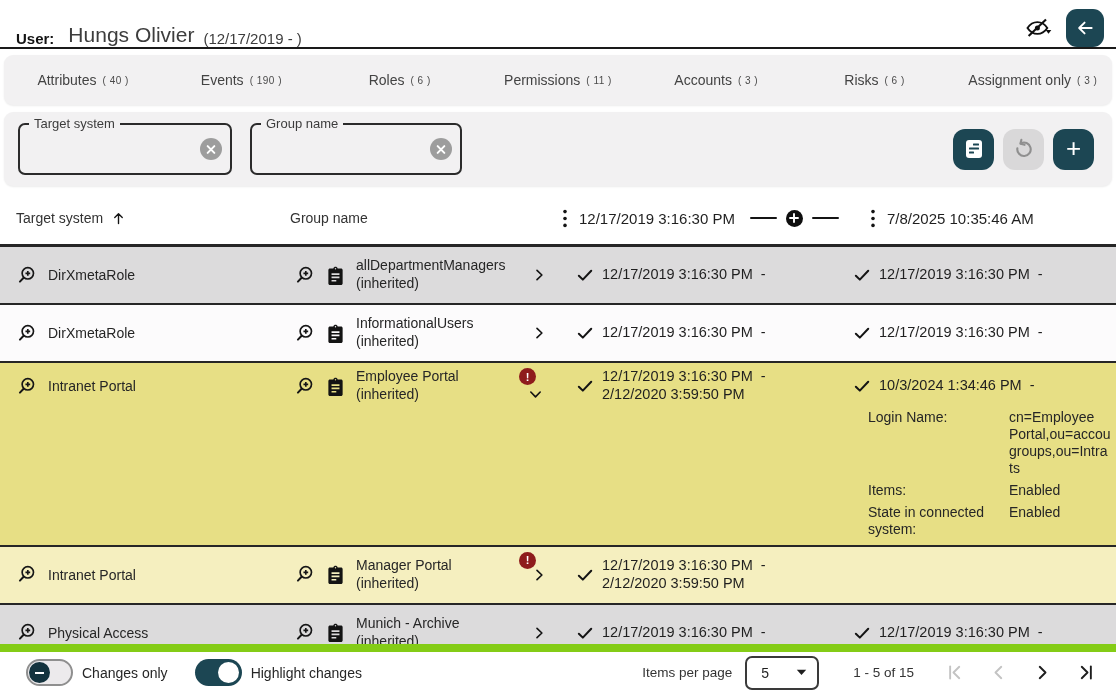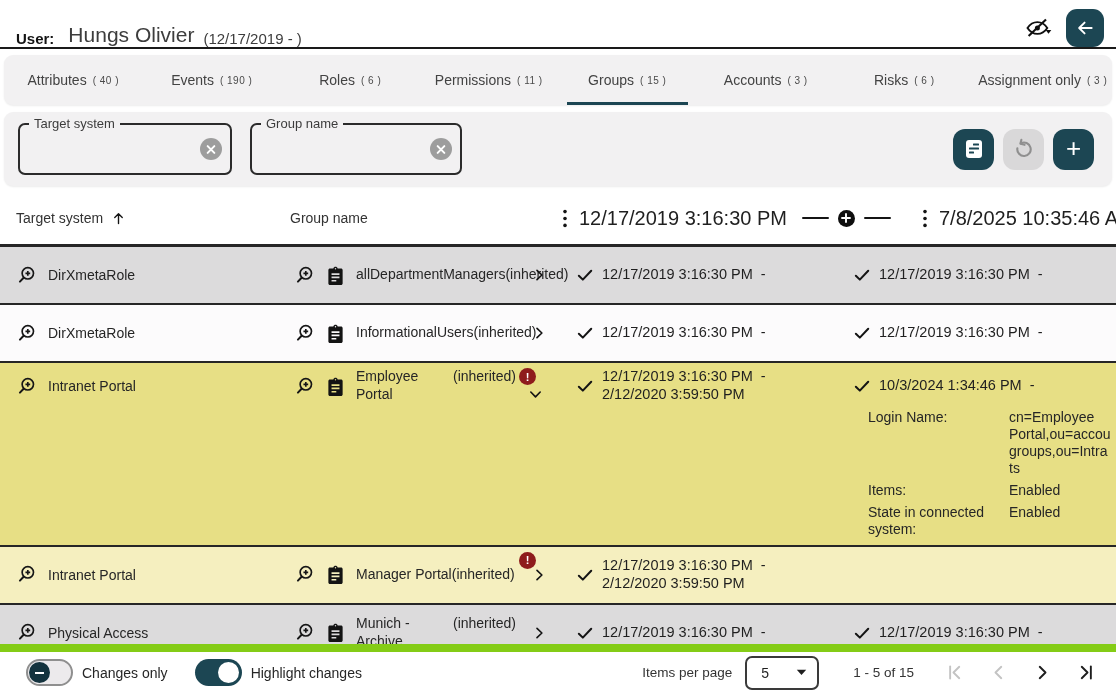--- a/index.html
+++ b/index.html
@@ -35,38 +35,38 @@
   .sq-btn.disabled{background:#d9d8d9;cursor:default;}
   .plus-glyph{color:#fff;font-size:26px;line-height:1;font-weight:400;margin-top:-2px;}
   
   .thead{flex:0 0 52px;display:flex;align-items:center;background:#fff;border-bottom:3px solid #262626;font-size:14px;color:#333;}
   .th-c1{width:280px;flex:0 0 280px;padding-left:16px;box-sizing:border-box;display:flex;align-items:center;gap:8px;}
   .th-c2{width:280px;flex:0 0 280px;padding-left:10px;box-sizing:border-box;}
   .th-dates{flex:1;display:flex;align-items:center;gap:9px;min-width:0;}
   .kebab{background:none;border:none;padding:0 2px;cursor:pointer;display:flex;align-items:center;}
   .hline{width:27px;height:2px;background:#141414;border-radius:1px;}
   .plus-circle{width:17px;height:17px;border-radius:50%;background:#0e0e0e;display:flex;align-items:center;justify-content:center;border:none;cursor:pointer;padding:0;}
-  .th-date{font-size:20px;color:#1f1f1f;white-space:nowrap;}
+  .th-date{font-size:15px;color:#1f1f1f;white-space:nowrap;}
   .conn{display:flex;align-items:center;gap:9px;margin:0 6px;}
   .th-dates .gap2{margin-left:14px;}
   
   .rows{flex:1 1 auto;overflow:hidden;display:flex;flex-direction:column;}
   .row{border-bottom:2px solid #262626;display:flex;flex-direction:column;}
   .row:last-child{border-bottom:none;}
   .bg-grey{background:#dcdbdc;}
   .bg-white{background:#fcfbfc;}
   .bg-ystrong{background:#e7df85;}
   .bg-ylight{background:#f5efbf;}
   .row-main{height:56px;display:flex;align-items:center;}
   .row.expanded .row-main{height:46px;}
   .cell{box-sizing:border-box;display:flex;align-items:center;min-width:0;}
   .c1{width:280px;flex:0 0 280px;padding-left:16px;gap:11px;}
   .c1 .ts-label{font-size:14px;color:#262626;}
   .c2{width:280px;flex:0 0 280px;padding-left:14px;gap:11px;position:relative;height:100%;}
-  .gname{display:flex;flex-direction:row;font-size:14px;line-height:1.28;color:#262626;max-width:160px;}
+  .gname{display:flex;flex-direction:column;font-size:14px;line-height:1.28;color:#262626;max-width:160px;}
   .badge{position:absolute;top:5px;right:24px;width:17px;height:17px;border-radius:50%;background:#8e1c1c;color:#fff;font-size:11px;font-weight:bold;display:flex;align-items:center;justify-content:center;}
   .chev{position:absolute;right:13px;top:50%;transform:translateY(-50%);background:none;border:none;padding:0;cursor:pointer;display:flex;}
   .row.expanded .chev-down{right:17px;top:24px;transform:none;}
   .c3{width:285px;flex:0 0 285px;padding-left:16px;gap:8px;}
   .c4{flex:1;padding-left:8px;gap:8px;min-width:0;}
   .dtext{font-size:14.5px;color:#1f1f1f;white-space:pre-wrap;line-height:1.24;}
   .row-details{margin-left:868px;display:grid;grid-template-columns:141px 104px;row-gap:5px;font-size:14px;color:#262626;padding-bottom:6px;line-height:1.22;}
   .d-value{white-space:pre-wrap;overflow:hidden;}
   
   .footer{flex:0 0 41px;border-top:8px solid #84cc16;display:flex;align-items:center;padding:0 20px 0 26px;background:#fff;}
@@ -125,24 +125,20 @@
   <div class="tab">
     <span>Roles</span>
     <span class="count">( 6 )</span>
   </div>
 
   <div class="tab">
     <span>Permissions</span>
     <span class="count">( 11 )</span>
   </div>
 
-  <div class="tab selected">
-    <span>Groups</span>
-    <span class="count">( 15 )</span>
-  </div>
 
   <div class="tab">
     <span>Accounts</span>
     <span class="count">( 3 )</span>
   </div>
 
   <div class="tab">
     <span>Risks</span>
     <span class="count">( 6 )</span>
   </div>

